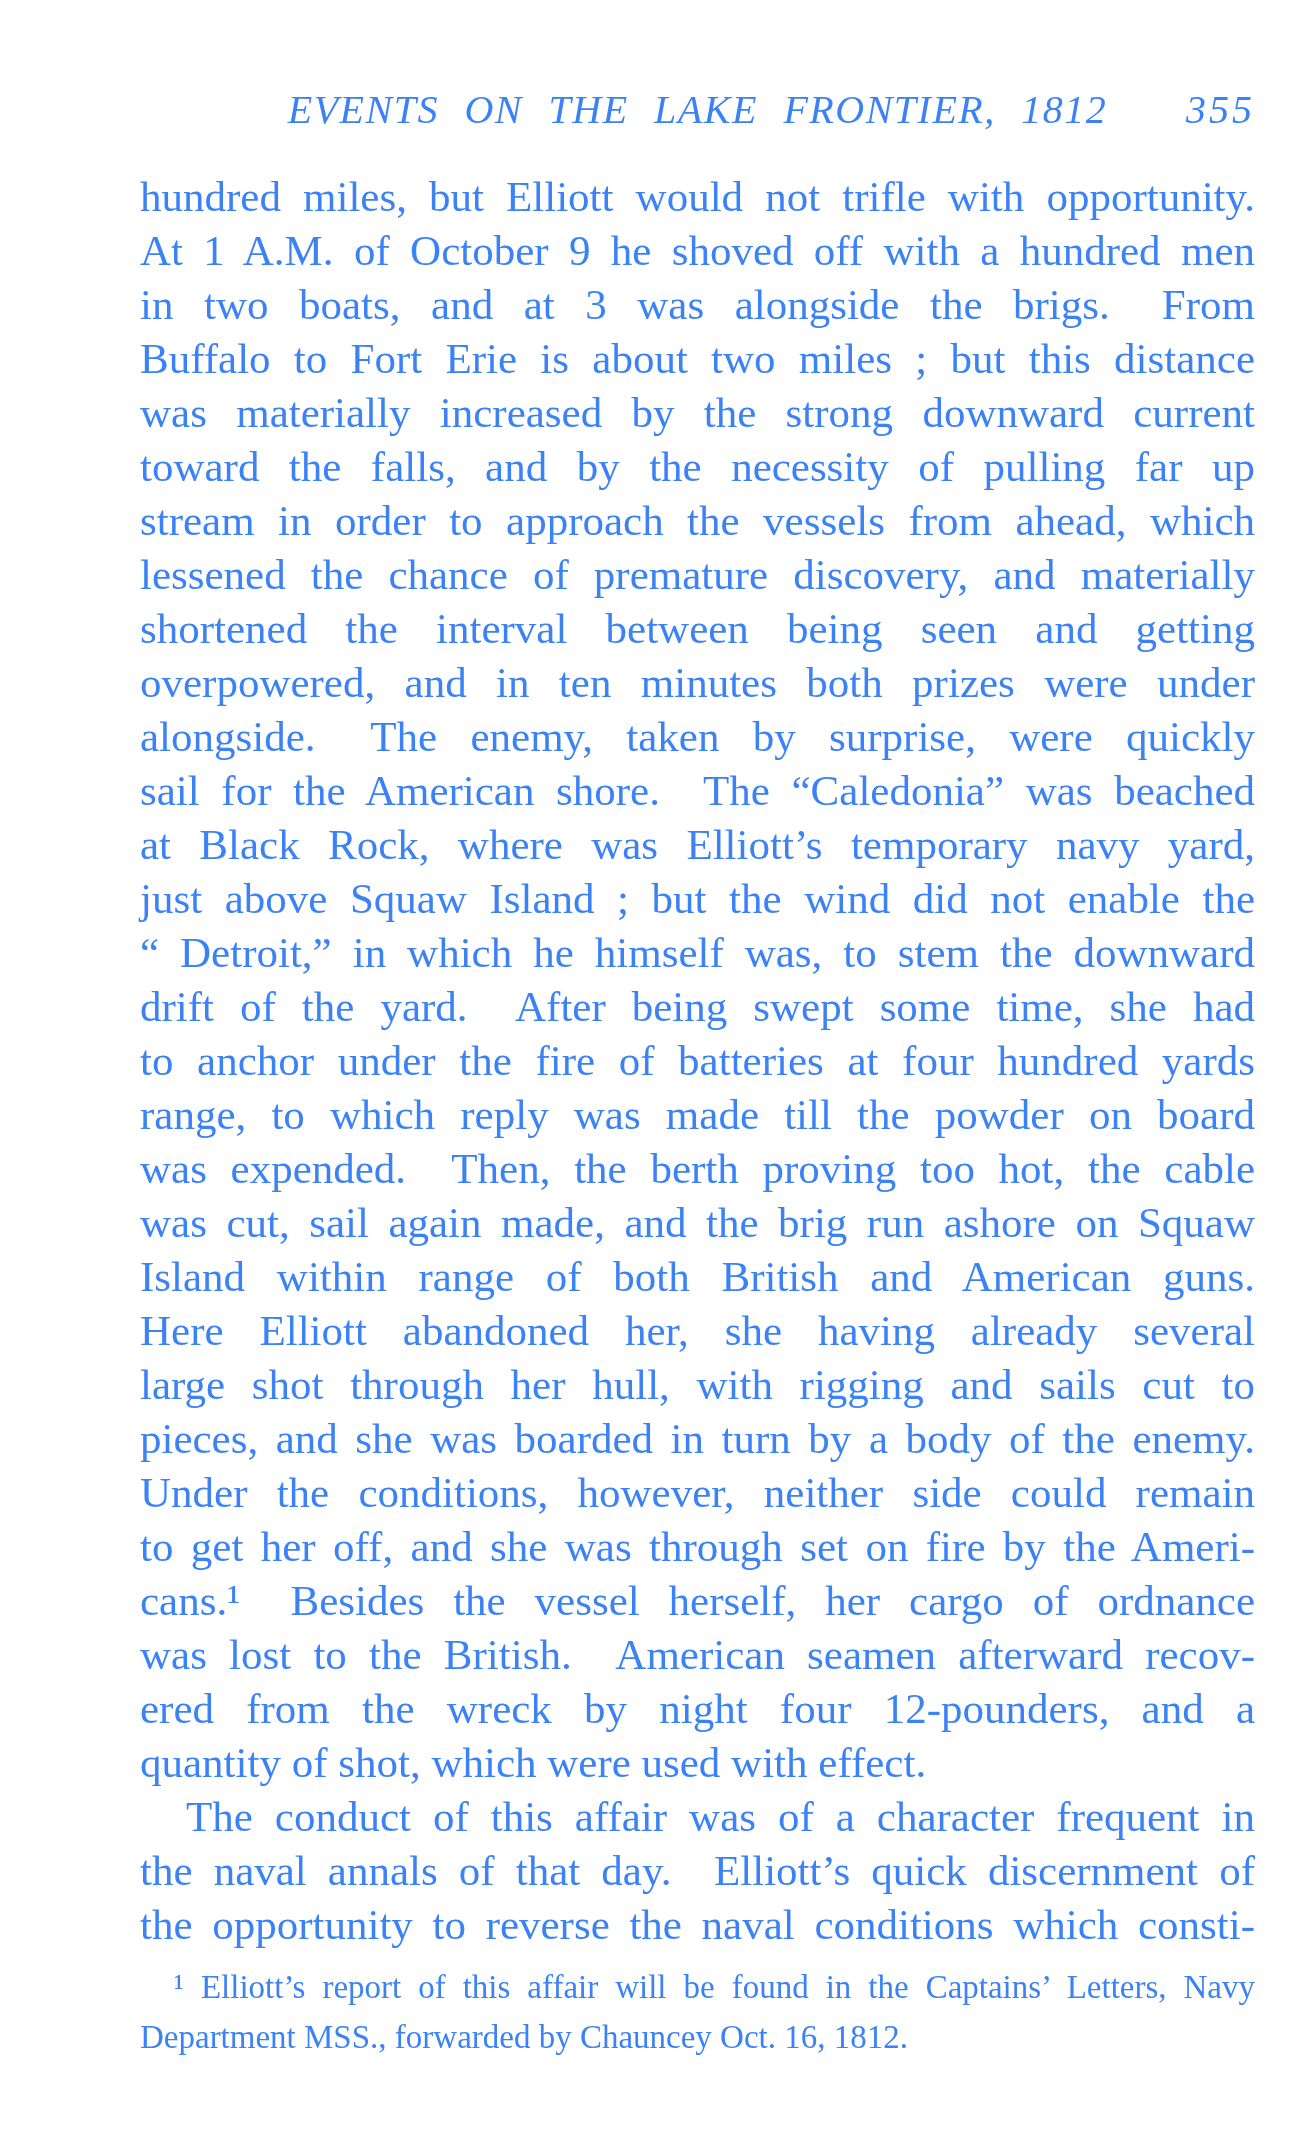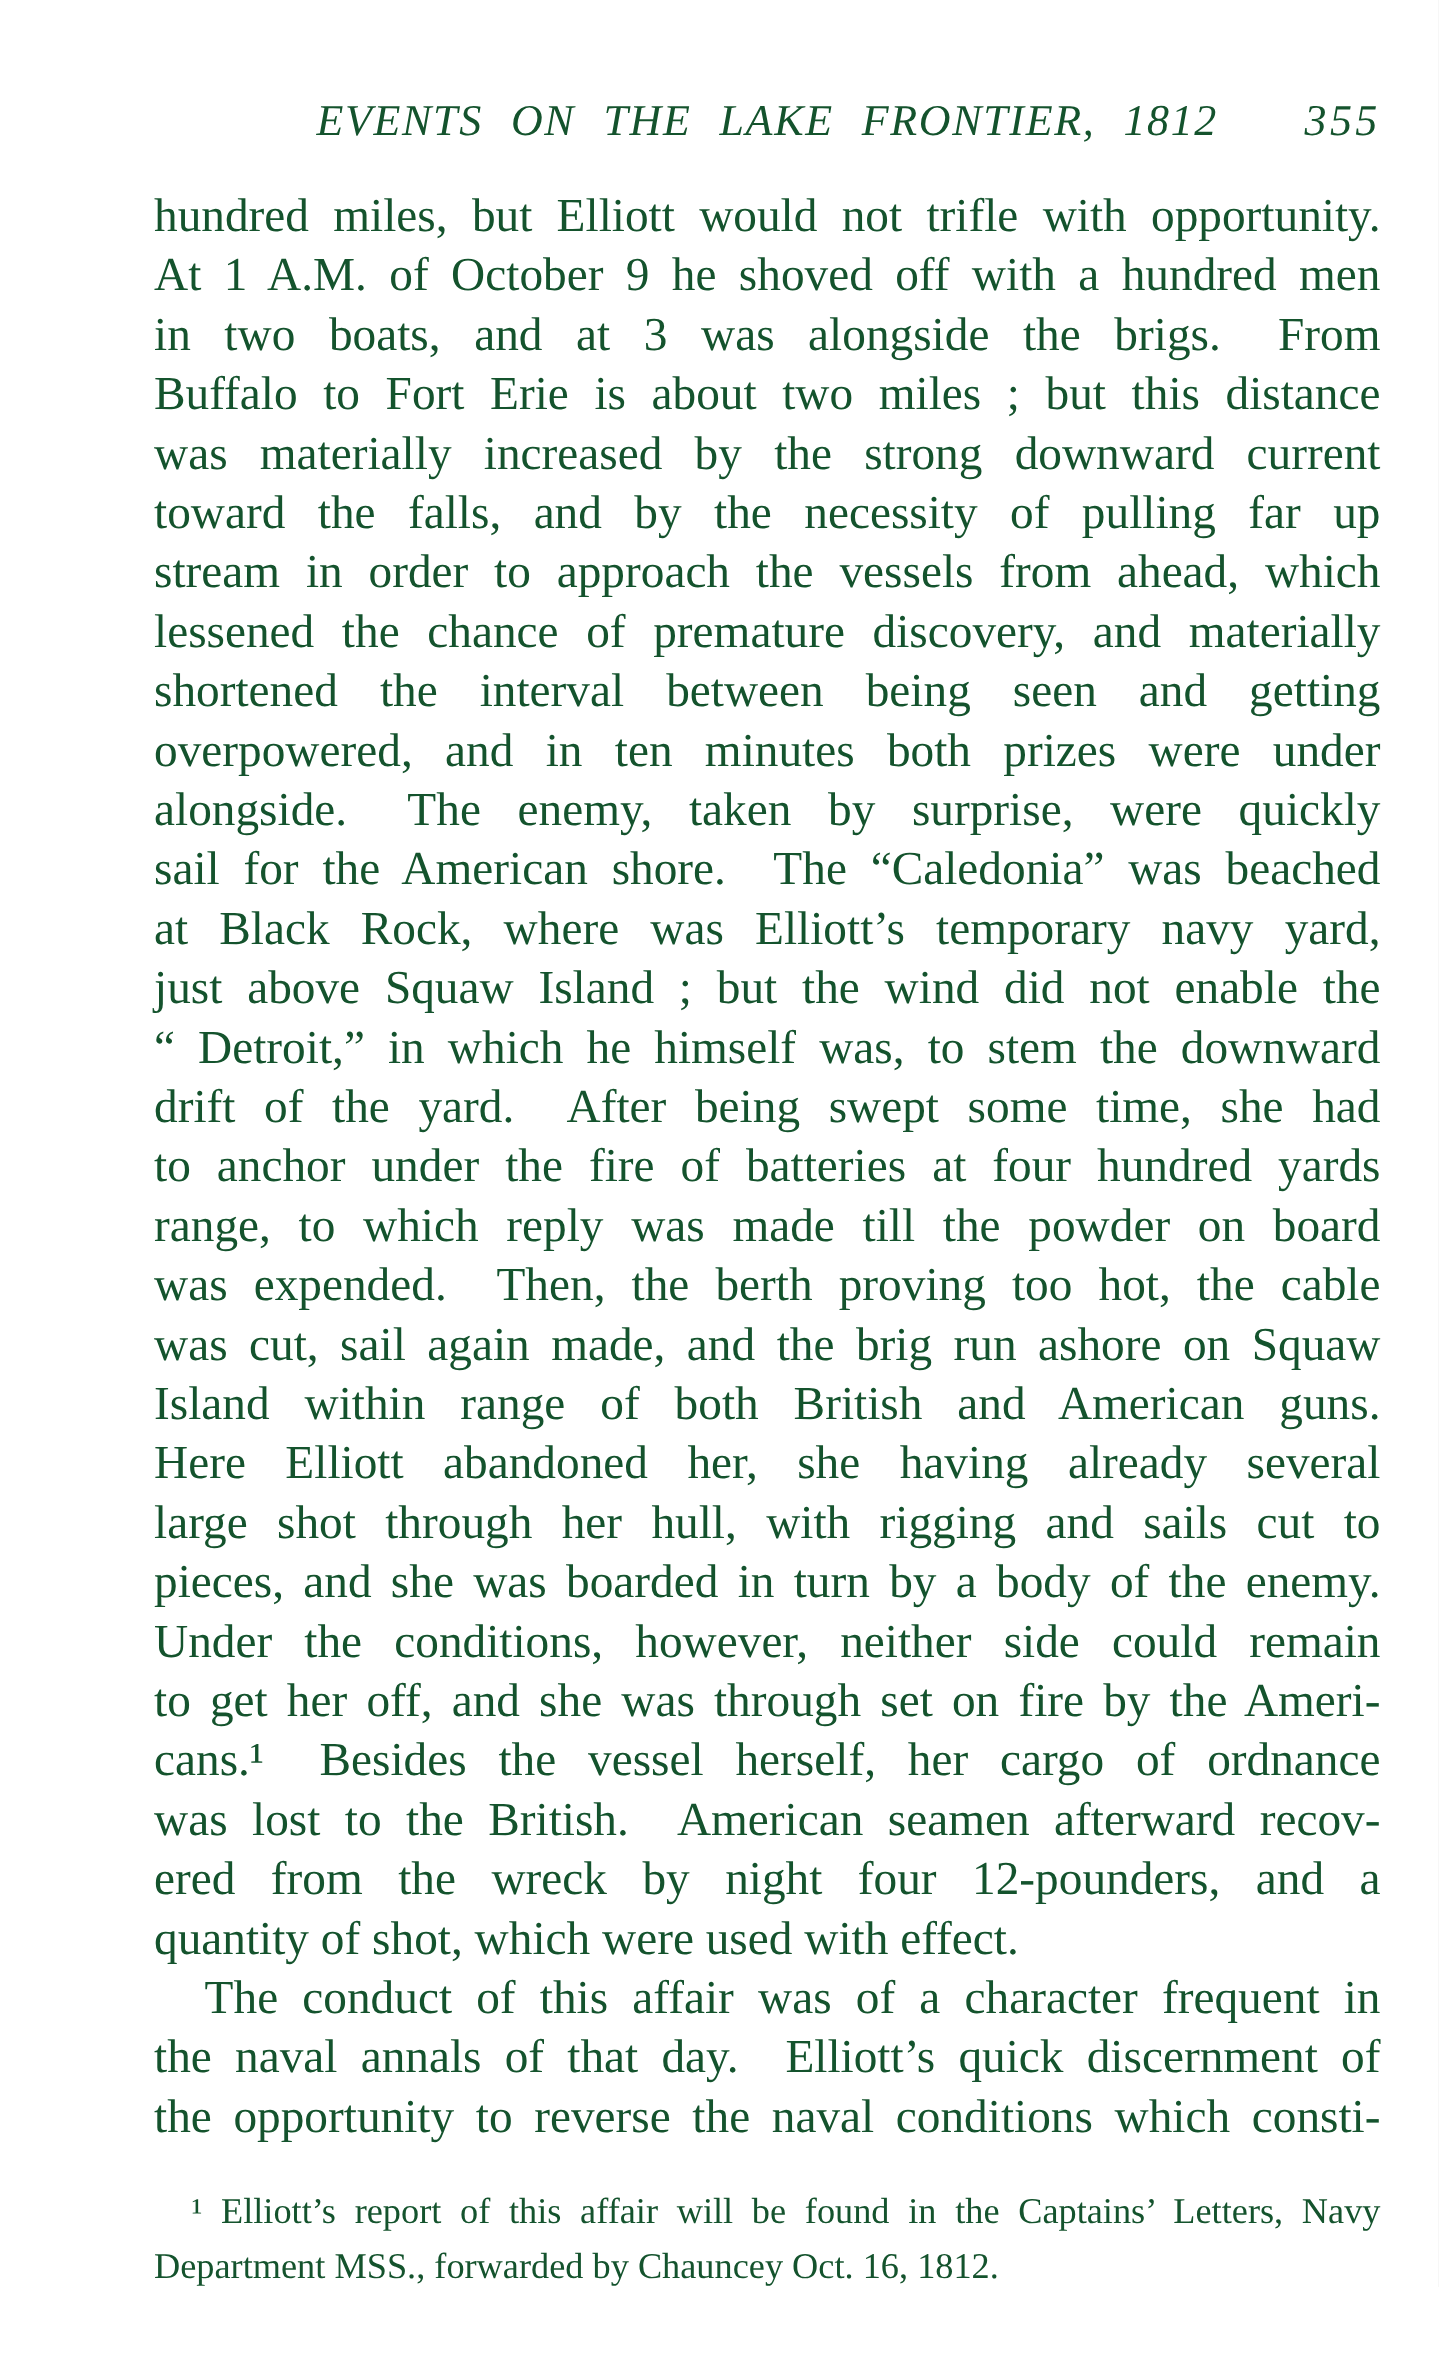--- a/index.html
+++ b/index.html
@@ -6,21 +6,21 @@
     margin: 0;
     padding: 0;
     background: #e8e8e8;
   }
   .page {
     position: relative;
     width: 1308px;
     height: 2143px;
     background: #ffffff;
     font-family: "Liberation Serif", "DejaVu Serif", serif;
-    color: #14532d;
+    color: #3b82f6;
     overflow: hidden;
   }
   .running-header {
     position: absolute;
     top: 86px;
     left: 140px;
     width: 1115px;
     height: 54px;
   }
   .header-title {
@@ -63,21 +63,20 @@
   .footnote {
     position: absolute;
     top: 1962px;
     left: 140px;
     width: 1115px;
     font-size: 33px;
     line-height: 50px;
   }
   .footnote .line.indent {
     text-indent: 34px;
-    margin-top: 24px;
   }
 </style>
 </head>
 <body>
 
 <div class="page">
   <div class="running-header">
     <div class="header-title">EVENTS ON THE LAKE FRONTIER, 1812</div>
     <div class="page-number">355</div>
   </div>

